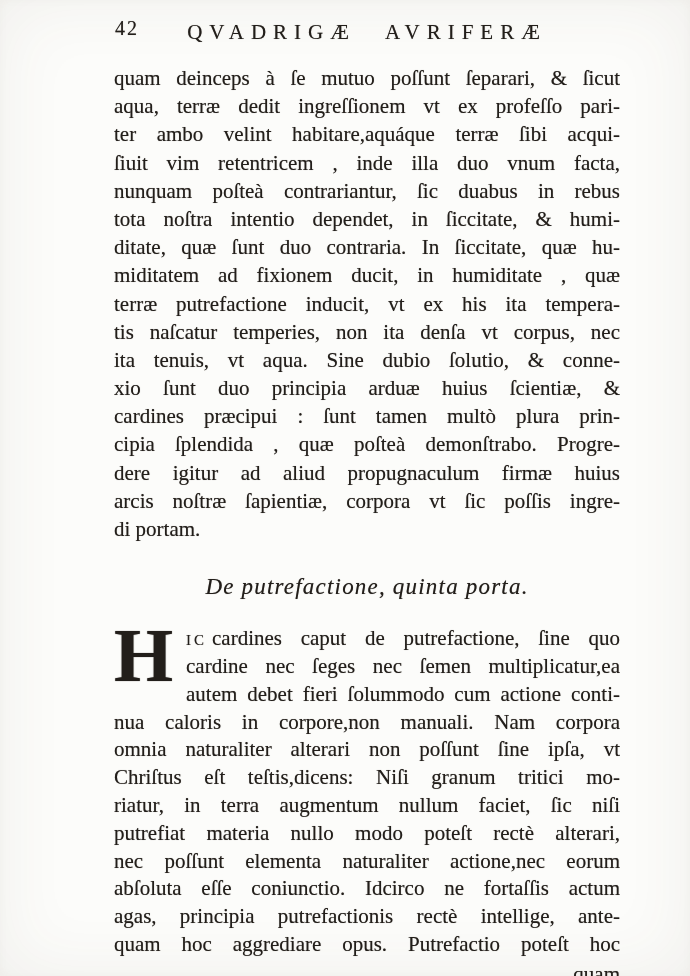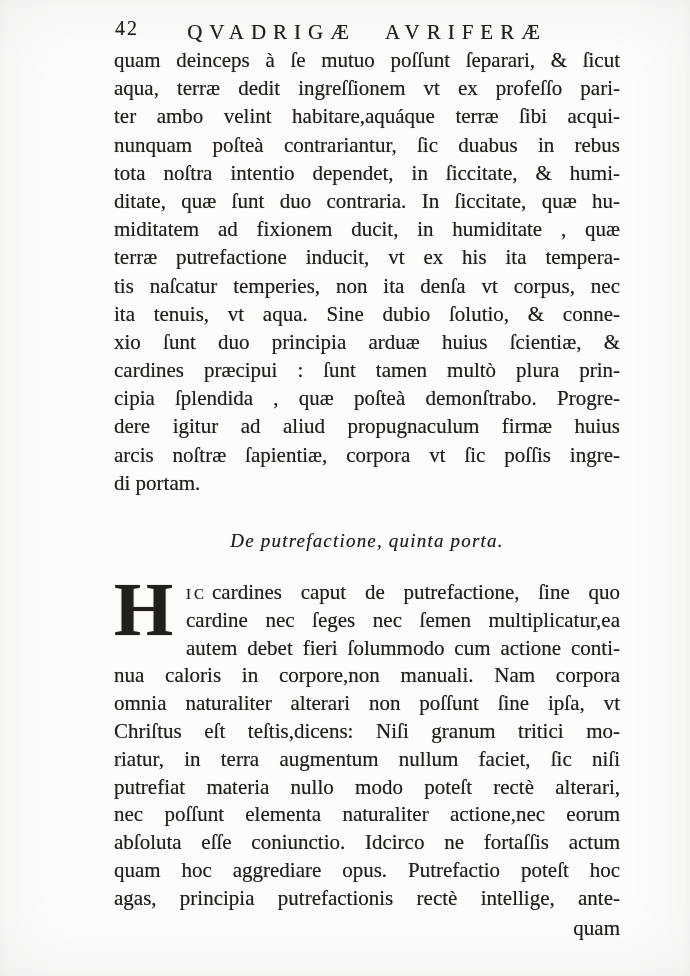--- a/index.html
+++ b/index.html
@@ -41,25 +41,25 @@
     white-space: nowrap;
   }
   .para { font-size: 21px; }
   .para .line {
     height: 28.2px;
     line-height: 28.2px;
     text-align: justify;
     text-align-last: justify;
     overflow: hidden;
   }
-  .p1 { margin-top: 2px; }
+  .p1 { margin-top: 20px; }
   .p1 .line:last-child { text-align-last: left; }
   .section-heading {
     margin: 27px 0 0 0;
-    font-size: 19px;
+    font-size: 23px;
     font-weight: normal;
     font-style: italic;
     text-align: center;
     letter-spacing: 1.2px;
     line-height: 34px;
   }
   .p2 { margin-top: 21px; }
   .p2 .line, .p2 .lines .line {
     height: 27.8px;
     line-height: 27.8px;
@@ -100,20 +100,21 @@
 
     <header class="running-head">
       <span class="page-num">42</span>
       <span class="running-title">QVADRIGÆ AVRIFERÆ</span>
     </header>
 
     <div class="para p1">
         <div class="line">quam deinceps à ſe mutuo poſſunt ſeparari, &amp; ſicut</div>
         <div class="line">aqua, terræ dedit ingreſſionem vt ex profeſſo pari-</div>
         <div class="line">ter ambo velint habitare,aquáque terræ ſibi acqui-</div>
+        <div class="line">ſiuit vim retentricem , inde illa duo vnum facta,</div>
         <div class="line">nunquam poſteà contrariantur, ſic duabus in rebus</div>
         <div class="line">tota noſtra intentio dependet, in ſiccitate, &amp; humi-</div>
         <div class="line">ditate, quæ ſunt duo contraria. In ſiccitate, quæ hu-</div>
         <div class="line">miditatem ad fixionem ducit, in humiditate , quæ</div>
         <div class="line">terræ putrefactione inducit, vt ex his ita tempera-</div>
         <div class="line">tis naſcatur temperies, non ita denſa vt corpus, nec</div>
         <div class="line">ita tenuis, vt aqua.  Sine dubio ſolutio, &amp; conne-</div>
         <div class="line">xio ſunt duo principia arduæ huius ſcientiæ, &amp;</div>
         <div class="line">cardines præcipui : ſunt tamen multò plura prin-</div>
         <div class="line">cipia ſplendida , quæ poſteà demonſtrabo.  Progre-</div>
@@ -132,22 +133,22 @@
       <div class="lines">
           <div class="line">cardine nec ſeges nec ſemen multiplicatur,ea</div>
           <div class="line">autem debet fieri ſolummodo cum actione conti-</div>
           <div class="line">nua caloris in corpore,non manuali.  Nam corpora</div>
           <div class="line">omnia naturaliter alterari non poſſunt ſine ipſa, vt</div>
           <div class="line">Chriſtus eſt teſtis,dicens: Niſi granum tritici mo-</div>
           <div class="line">riatur, in terra augmentum nullum faciet, ſic niſi</div>
           <div class="line">putrefiat materia nullo modo poteſt rectè alterari,</div>
           <div class="line">nec poſſunt elementa naturaliter actione,nec eorum</div>
           <div class="line">abſoluta eſſe coniunctio. Idcirco ne fortaſſis actum</div>
+          <div class="line">agas, principia putrefactionis rectè intellige, ante-</div>
           <div class="line">quam hoc aggrediare opus. Putrefactio poteſt hoc</div>
-          <div class="line">agas, principia putrefactionis rectè intellige, ante-</div>
         </div>
     </div>
 
     <div class="catchword-row">
       <span class="catchword">quam</span>
     </div>
 
   </div>
 </div>
 

